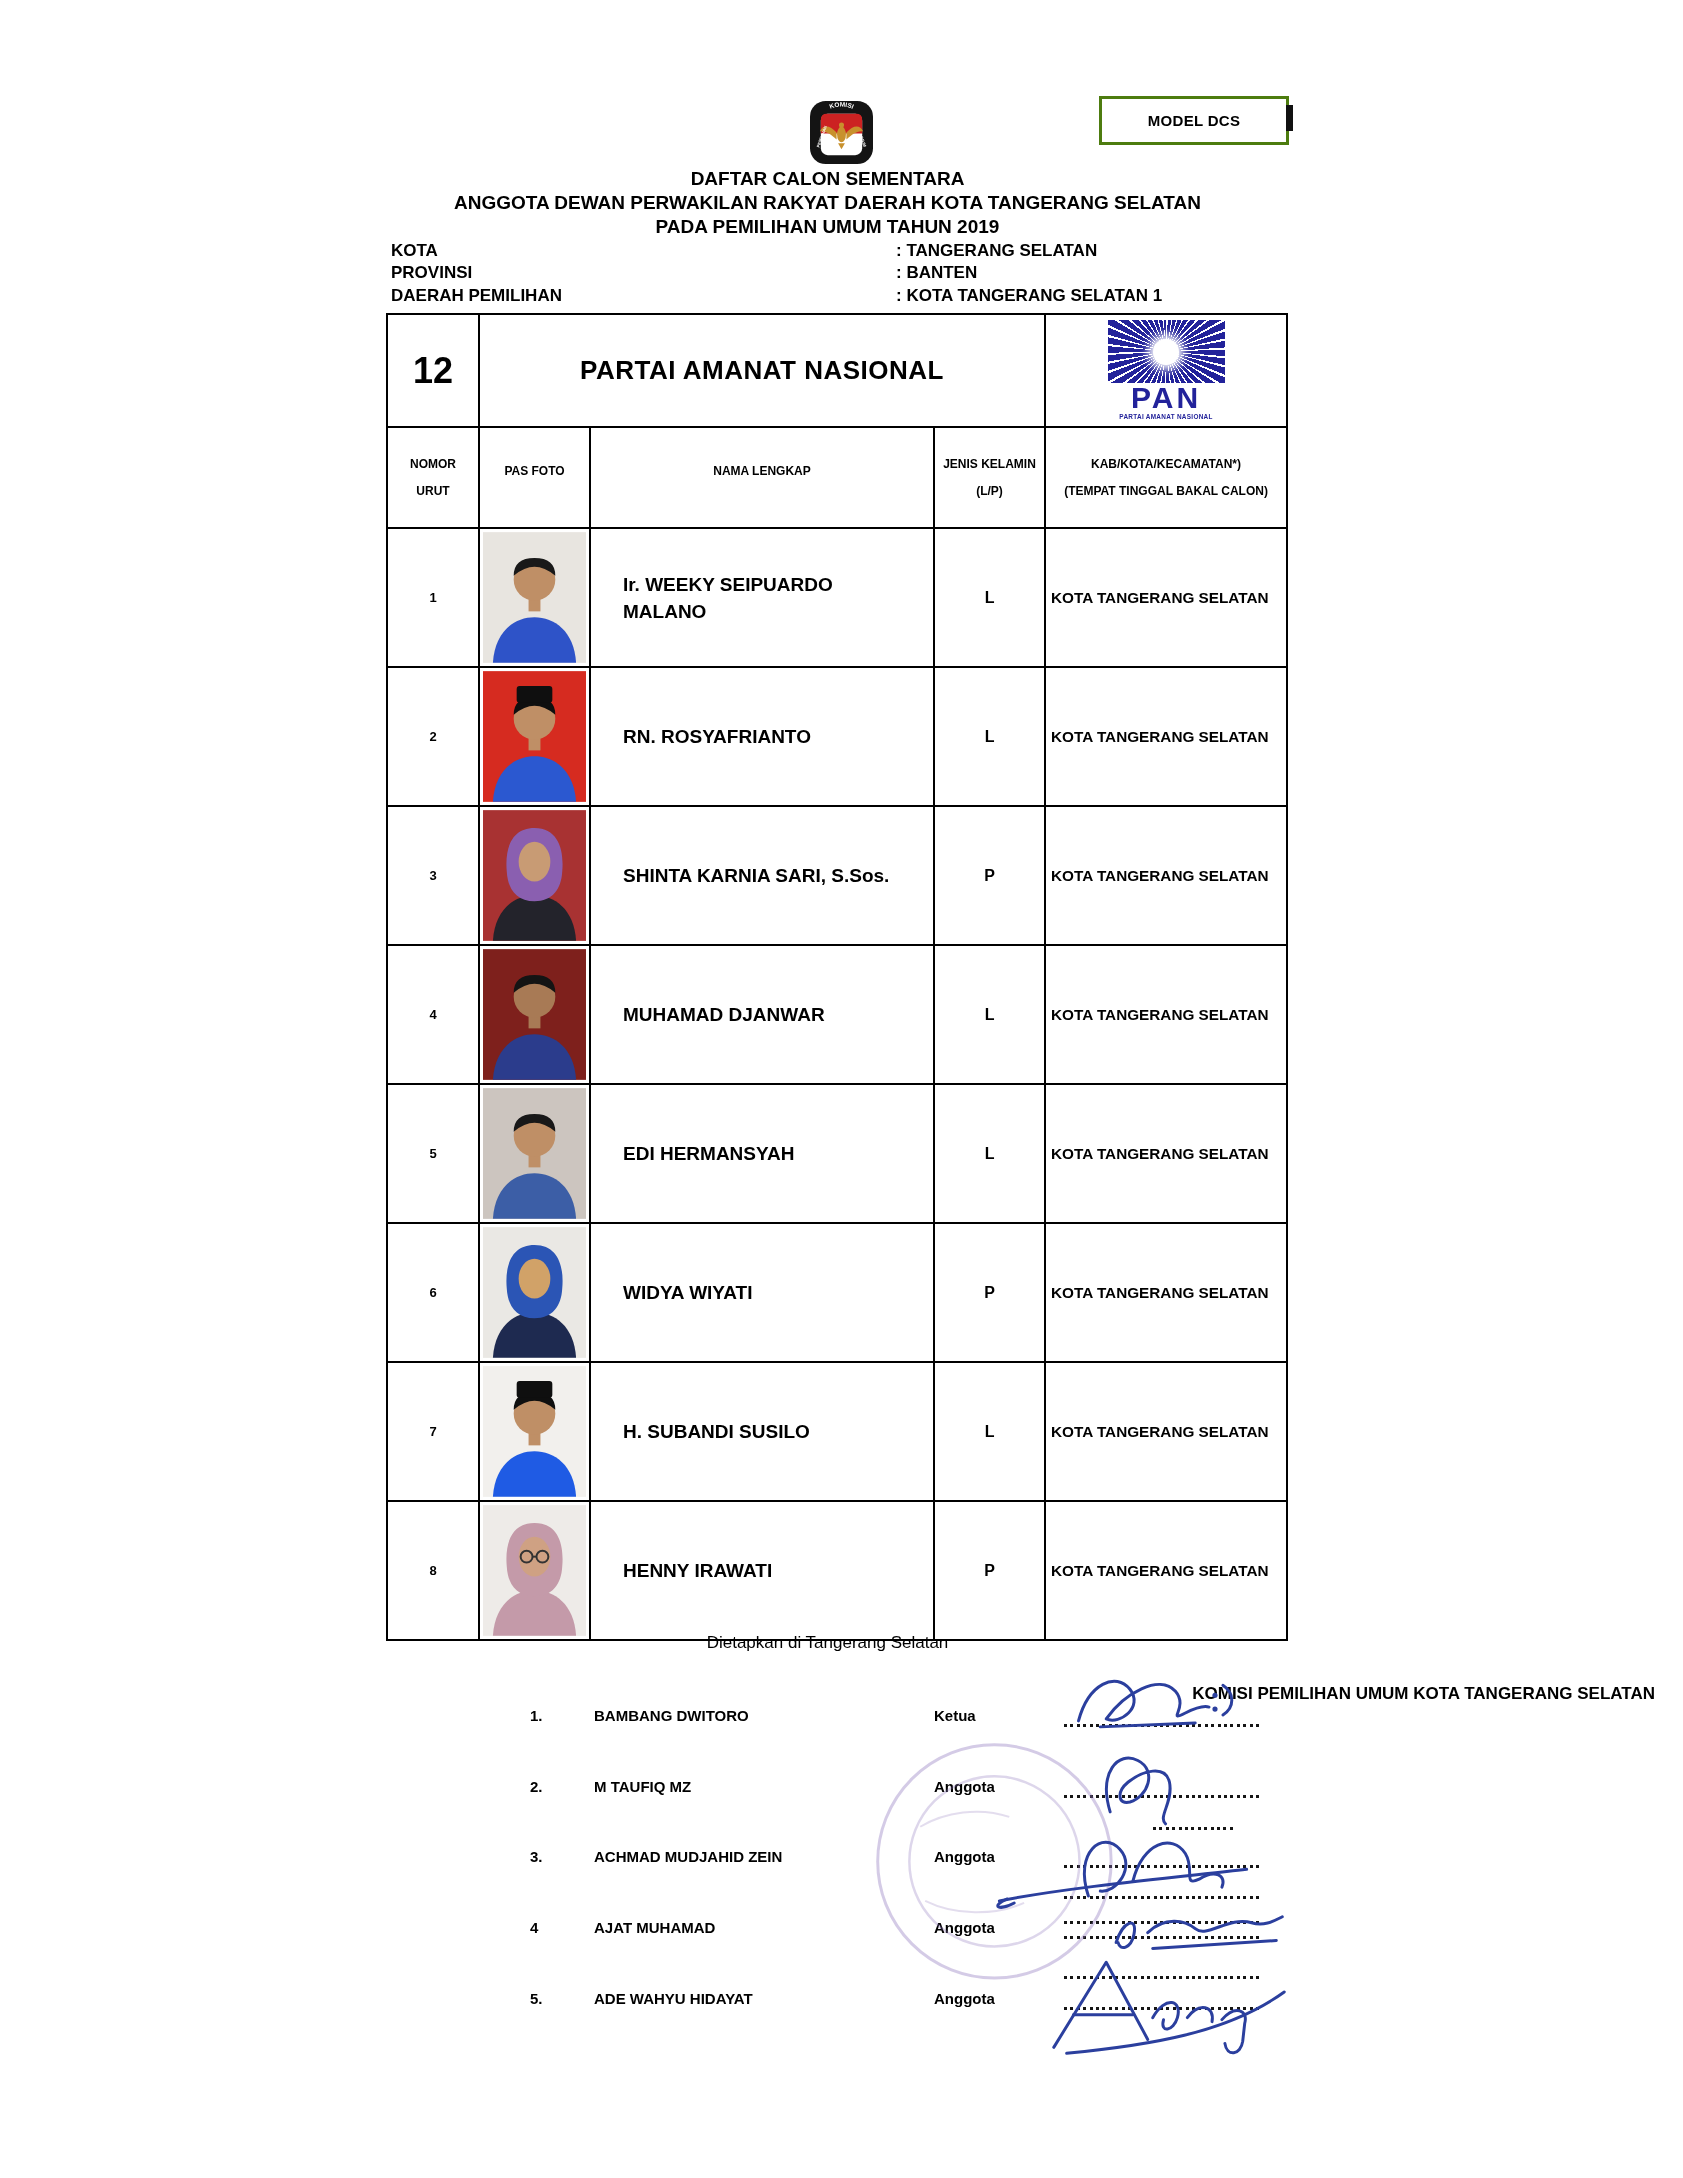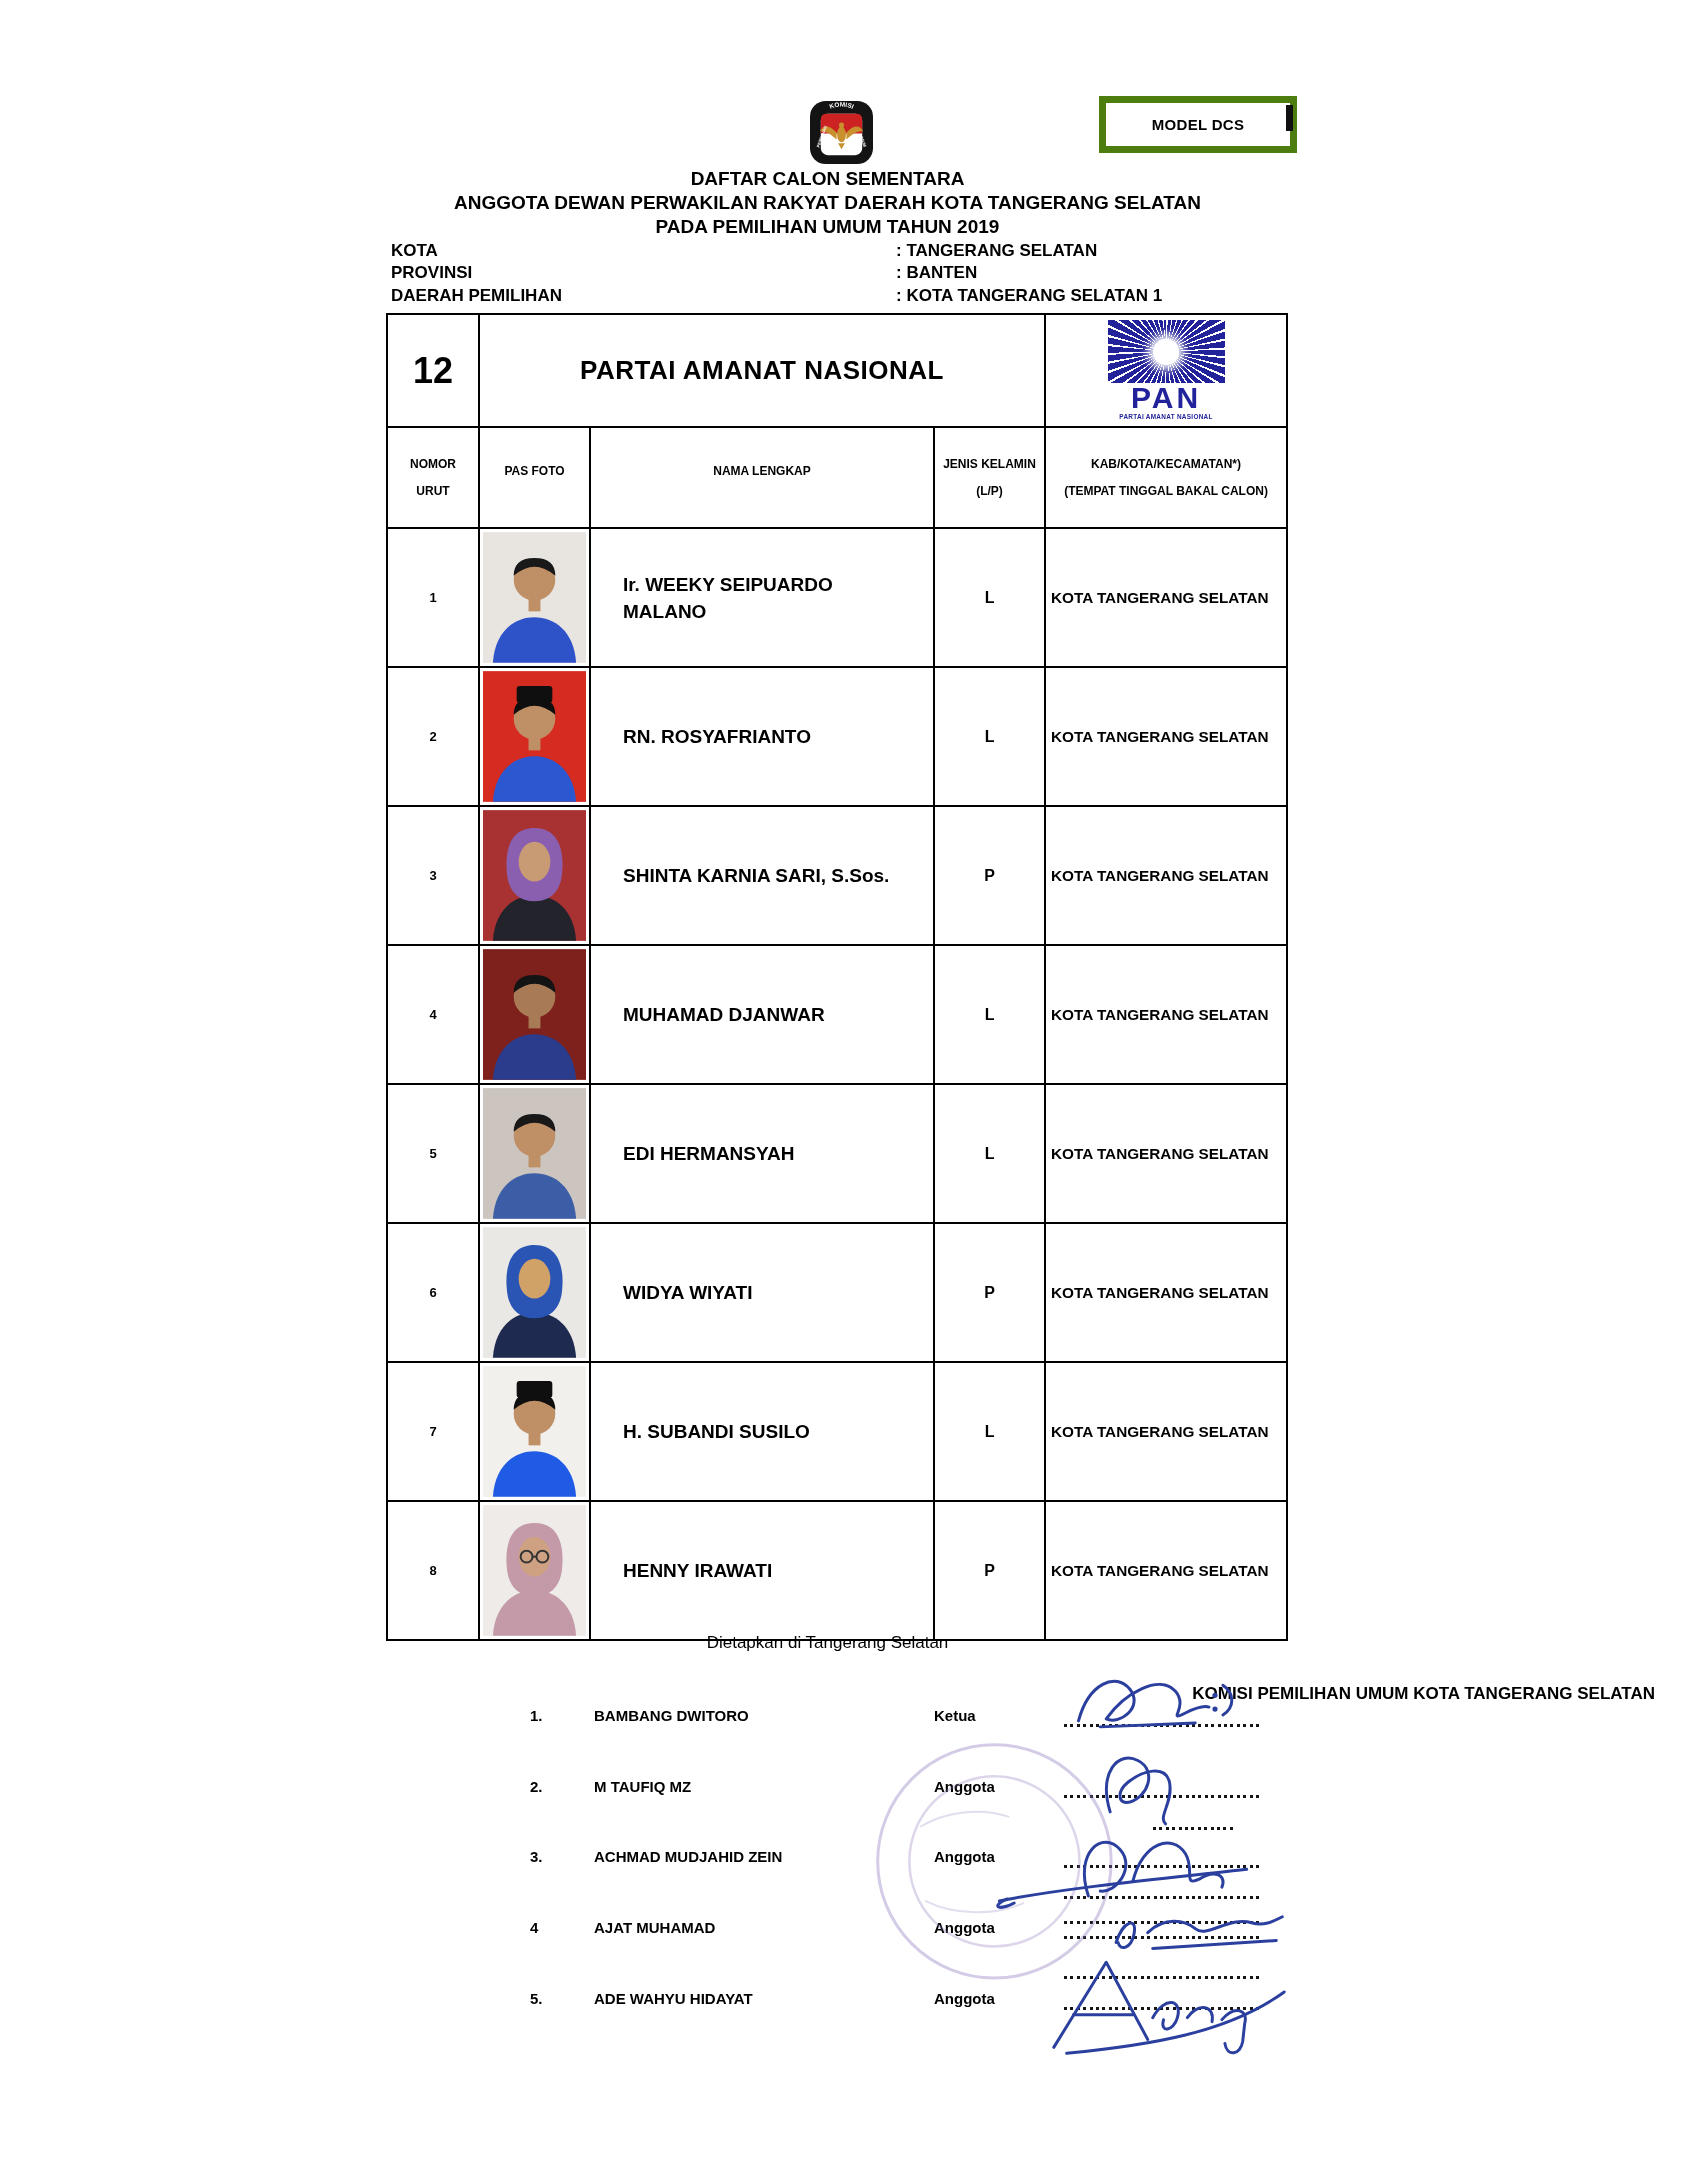--- a/index.html
+++ b/index.html
@@ -1,21 +1,21 @@
 <!DOCTYPE html>
 <html style="--navy: #22229a; --sig-blue: #2b3f9e; --stamp: #8f76bd; --kpu-red: #cc2222; --gold: #c8912d;"><head>
 <meta charset="utf-8">
 <style>
   html,body{margin:0;padding:0;background:#fff;}
   .page{position:relative;width:1683px;height:2178px;background:#fff;overflow:hidden;
         font-family:"Liberation Sans",sans-serif;color:#000;}
   .abs{position:absolute;}
 
   
-  .model-box{left:1099px;top:96px;width:184px;height:43px;border:7px solid #4d7c0f;
+  .model-box{left:1099px;top:96px;width:184px;height:43px;border:3px solid #4d7c0f;
              display:flex;align-items:center;justify-content:center;
              font-weight:bold;font-size:15px;letter-spacing:0.3px;}
   .model-tick{left:1286px;top:105px;width:7px;height:26px;background:#111;}
 
   
   .kpu-logo{left:810px;top:101px;width:63px;height:63px;}
 
   
   .title{left:0;width:1655px;text-align:center;font-weight:bold;font-size:19px;line-height:24px;}
   .t1{top:167px;} .t2{top:191px;} .t3{top:215px;}

